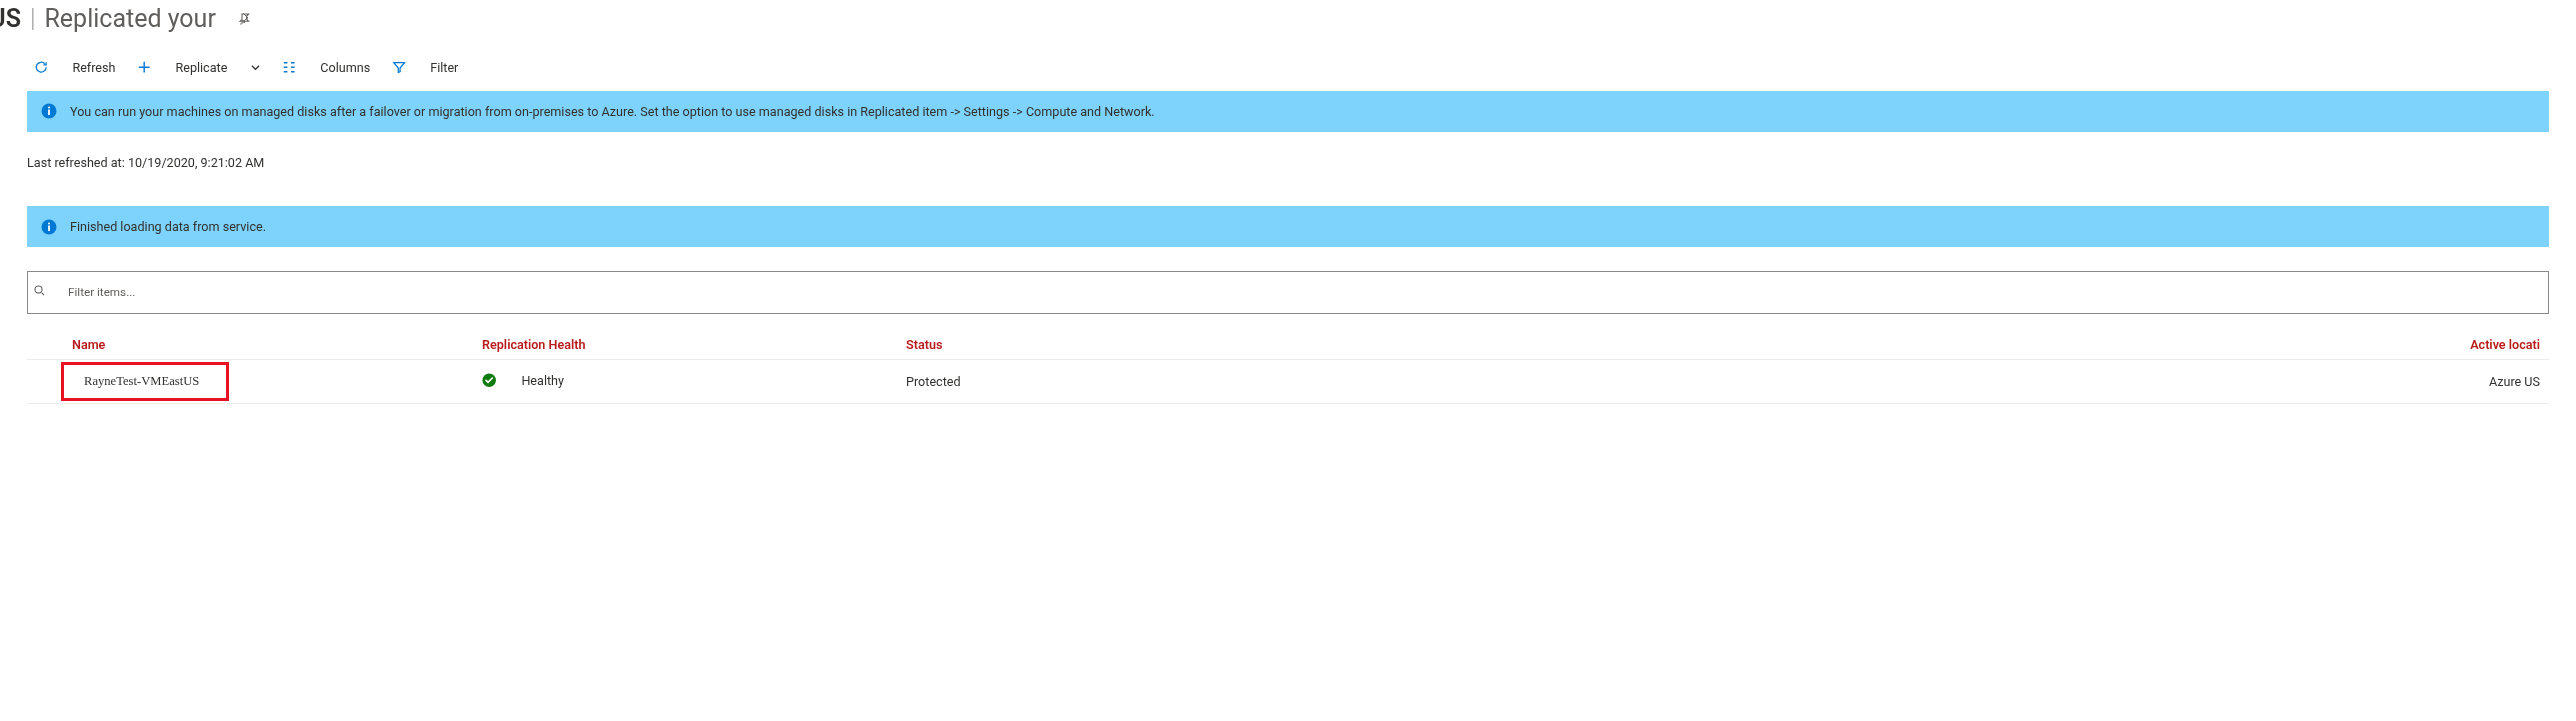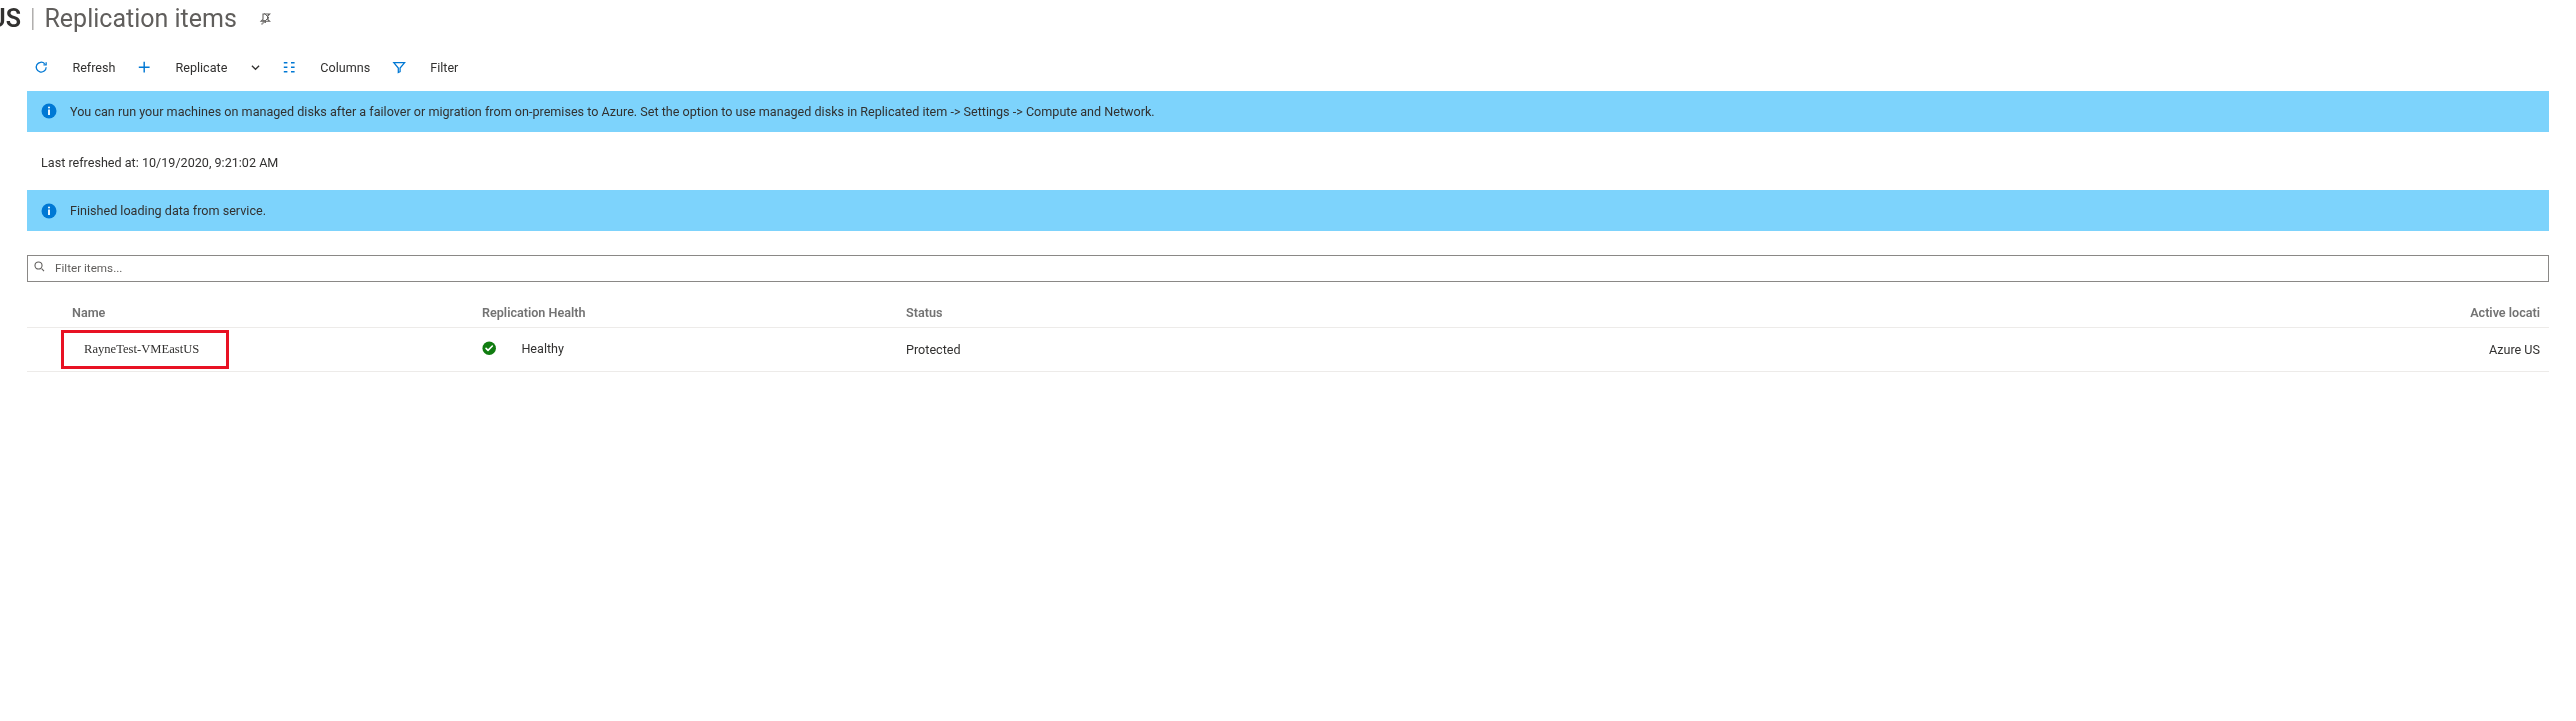--- a/index.html
+++ b/index.html
@@ -80,37 +80,37 @@
     gap: 12.6px;
     padding: 12.6px 14.4px;
     font-size: 12.6px;
     color: #323130;
   }
   .info-bar + .status-line { margin-top: 23.4px; }
   .info-ico { color: #0078d4; display:inline-flex; flex:0 0 auto;}
   .info-ico svg { width:16px; height:16px; }
 
   .status-line {
-    padding: 0 41px;
+    padding: 0 27px;
     font-size: 12.6px;
     color: #323130;
-    margin-bottom: 20px;
+    margin-bottom: 36px;
   }
 
   .info-bar.second { margin-top: 7px; margin-bottom: 23.4px; }
 
   
   .filter-wrap {
     margin: 0 27px;
     border: 0.9px solid #8a8886;
     display: flex;
     align-items: center;
-    height: 27px;
+    height: 43px;
     padding: 0 5.4px;
-    gap: 7px;
+    gap: 20px;
     color: #605e5c;
   }
   .filter-wrap svg { width:12.6px; height:12.6px; color:#605e5c; }
   .filter-wrap input {
     border: none; outline: none;
     flex: 1;
     font-size: 11.7px;
     font-family: inherit;
     color: #323130;
   }
@@ -119,21 +119,21 @@
   
   .table-wrap { margin: 16px 27px 0 27px; overflow:hidden; }
   table {
     width: 100%;
     border-collapse: collapse;
     font-size: 12.6px;
   }
   thead th {
     text-align: left;
     font-weight: 600;
-    color: #737373;
+    color: #b91c1c;
     padding: 7.2px 9px;
     border-bottom: 0.9px solid #edebe9;
     white-space: nowrap;
   }
   tbody td {
     padding: 10.8px 9px;
     border-bottom: 0.9px solid #edebe9;
     color: #323130;
     white-space: nowrap;
   }
@@ -163,21 +163,21 @@
   .health-cell .dot { display:inline-flex; }
   .health-cell .dot svg { width:14.4px; height:14.4px; }
 
 </style>
 </head>
 <body>
 
 <div class="page-header">
   <span class="prefix">stUS</span>
   <span class="pipe">|</span>
-  <span class="title">Replication items</span>
+  <span class="title">Replicated your</span>
   <span class="pin-icon" title="Pin">
     <svg viewBox="0 0 24 24" fill="none" stroke="currentColor" stroke-width="1.6">
       <path d="M14 3l7 7-3 1-4 4v5l-2-2-5 5-1-1 5-5-2-2h5l4-4 1-3-7-7z" transform="scale(0.75) translate(3 2)"></path>
       <path d="M9 3h10l-3 3v5l3 3H6l3-3V6z"></path>
     </svg>
   </span>
 </div>
 
 <div class="toolbar">
   <div class="toolbar-item">

